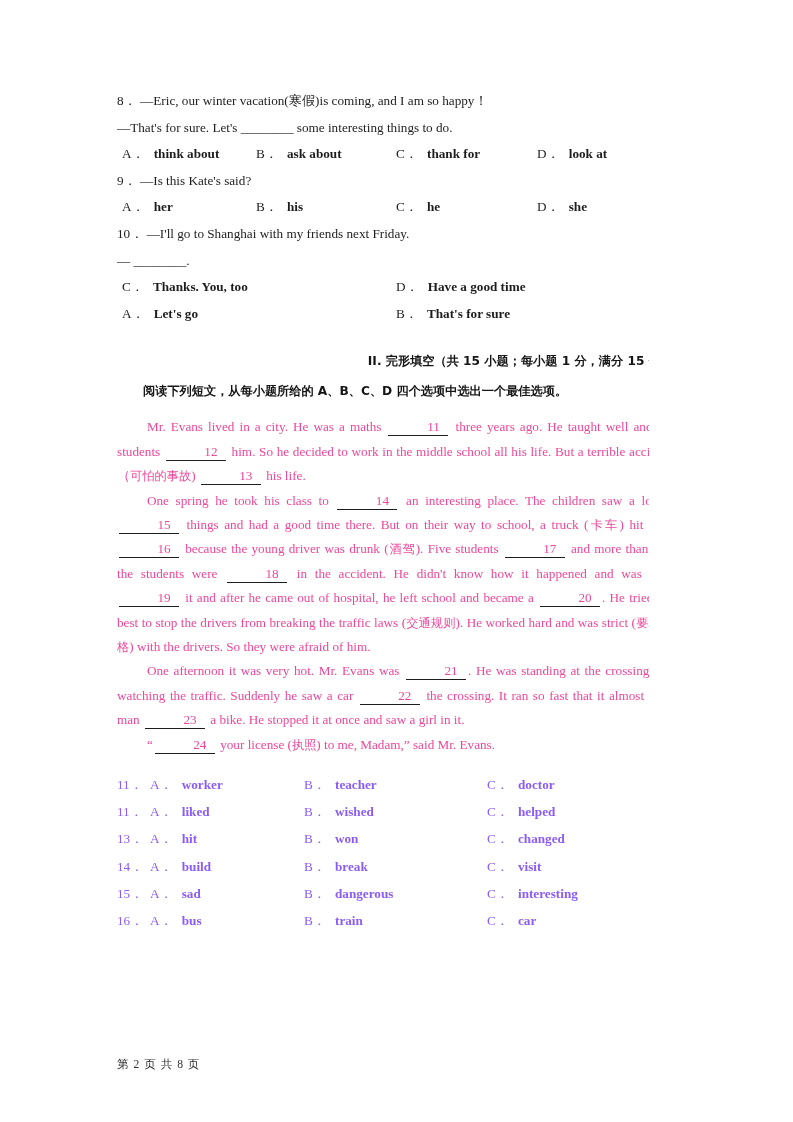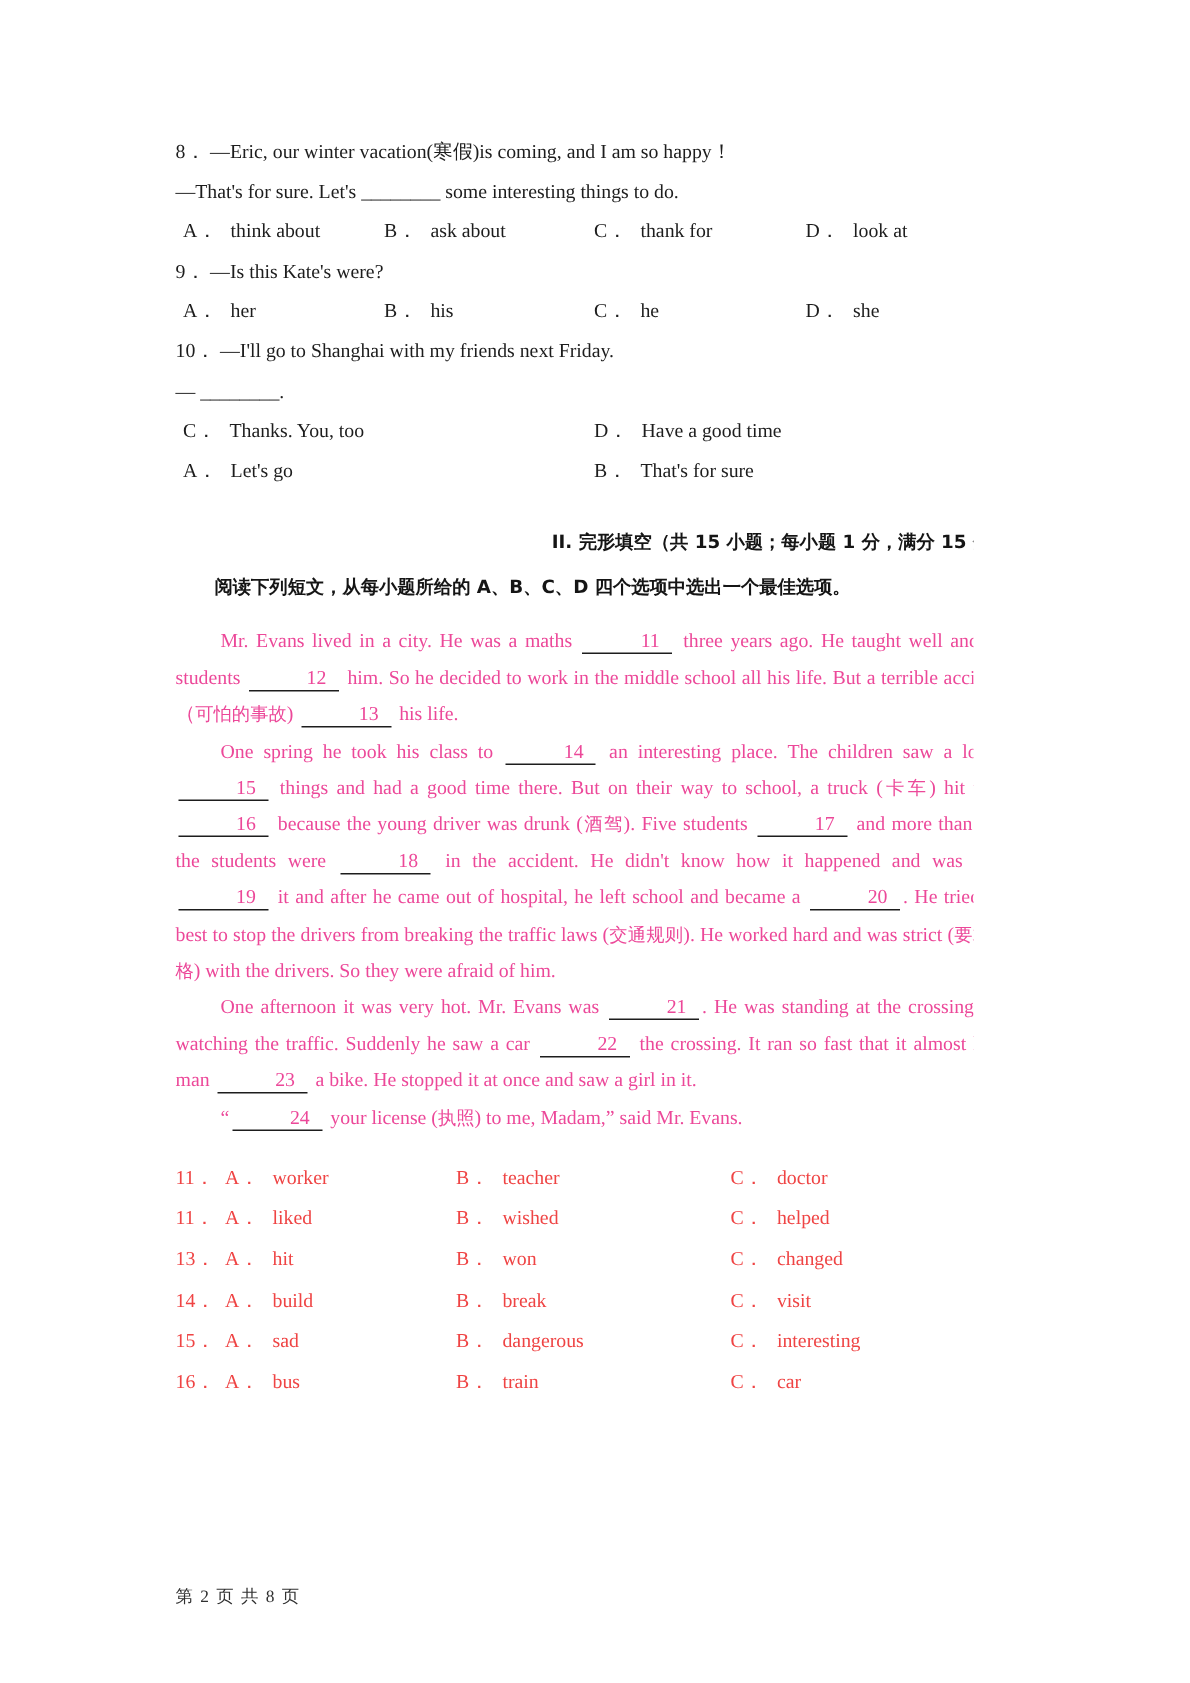--- a/index.html
+++ b/index.html
@@ -46,20 +46,21 @@
   .opt {
     position: absolute;
     top: 0;
     white-space: nowrap;
   }
   .opt .lbl {
     display: inline-block;
   }
   .opt .txt {
     margin-left: 9px;
+    font-weight: bold;
   }
   .col-a { left: 5px; }
   .col-b { left: 139px; }
   .col-c { left: 279px; }
   .col-d { left: 420px; }
   .half-a { left: 5px; }
   .half-b { left: 279px; }
 
   
   .sec-head {
@@ -107,21 +108,21 @@
 
   
   .cloze-opts {
     margin-top: 14px;
   }
   .cloze-row {
     position: relative;
     height: 27.2px;
     font-size: 13.2px;
     line-height: 27.2px;
-    color: #ef4444;
+    color: #8b5cf6;
   }
   .cloze-row .num {
     position: absolute;
     left: 0;
     top: 0;
     white-space: nowrap;
   }
   .cloze-row .c-a { left: 33px; }
   .cloze-row .c-b { left: 187px; }
   .cloze-row .c-c { left: 370px; }
@@ -146,21 +147,21 @@
 
     <div class="qline"><span>8．</span> <span>—Eric, our winter vacation(寒假)is coming, and I am so happy！</span></div>
     <div class="qline">—That's for sure. Let's ________ some interesting things to do.</div>
     <div class="opts">
       <span class="opt col-a"><span class="lbl">A．</span><span class="txt">think about</span></span>
       <span class="opt col-b"><span class="lbl">B．</span><span class="txt">ask about</span></span>
       <span class="opt col-c"><span class="lbl">C．</span><span class="txt">thank for</span></span>
       <span class="opt col-d"><span class="lbl">D．</span><span class="txt">look at</span></span>
     </div>
 
-    <div class="qline"><span>9．</span> <span>—Is this Kate's were?</span></div>
+    <div class="qline"><span>9．</span> <span>—Is this Kate's said?</span></div>
     <div class="opts">
       <span class="opt col-a"><span class="lbl">A．</span><span class="txt">her</span></span>
       <span class="opt col-b"><span class="lbl">B．</span><span class="txt">his</span></span>
       <span class="opt col-c"><span class="lbl">C．</span><span class="txt">he</span></span>
       <span class="opt col-d"><span class="lbl">D．</span><span class="txt">she</span></span>
     </div>
 
     <div class="qline"><span>10．</span> <span>—I'll go to Shanghai with my friends next Friday.</span></div>
     <div class="qline">— ________.</div>
     <div class="opts">

